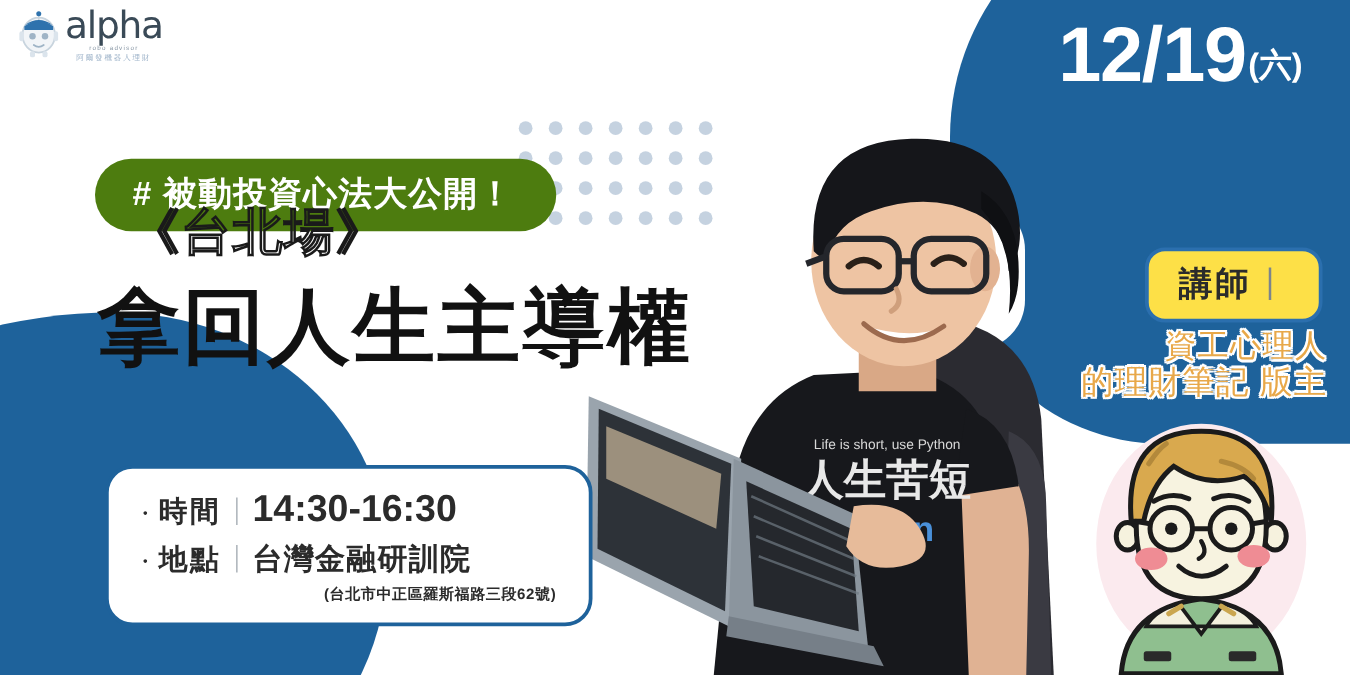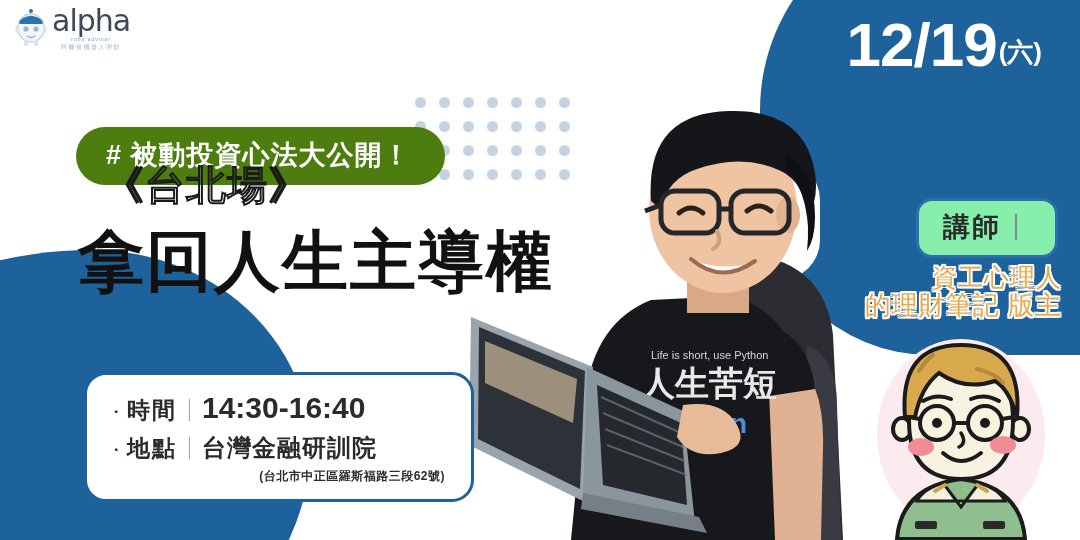--- a/index.html
+++ b/index.html
@@ -251,21 +251,21 @@
     font-weight: bold;
     margin-left: 2px;
     margin-bottom: 6px;
   }
 
   
   .speaker-pill {
     position: absolute;
     right: 22px;
     top: 198px;
-    background: #86efac;
+    background: #fde047;
     border: 3px solid #2b6fae;
     border-radius: 16px;
     padding: 8px 24px 10px 24px;
     z-index: 6;
     display: flex;
     align-items: center;
     white-space: nowrap;
   }
   .speaker-role {
     font-size: 27px;
@@ -510,21 +510,21 @@
       <span class="headline-venue">《台北場》</span>
     </div>
     <div class="headline-main line2">拿回人生主導權</div>
   </div>
 
   <div class="info-card">
     <div class="info-row">
       <span class="info-bullet">・</span>
       <span class="info-label">時間</span>
       <span class="info-sep"></span>
-      <span class="info-value-time">14:30-16:40</span>
+      <span class="info-value-time">14:30-16:30</span>
     </div>
     <div class="info-row">
       <span class="info-bullet">・</span>
       <span class="info-label">地點</span>
       <span class="info-sep"></span>
       <span class="info-value-place">台灣金融研訓院</span>
     </div>
     <div class="info-address">(台北市中正區羅斯福路三段62號)</div>
   </div>
 

